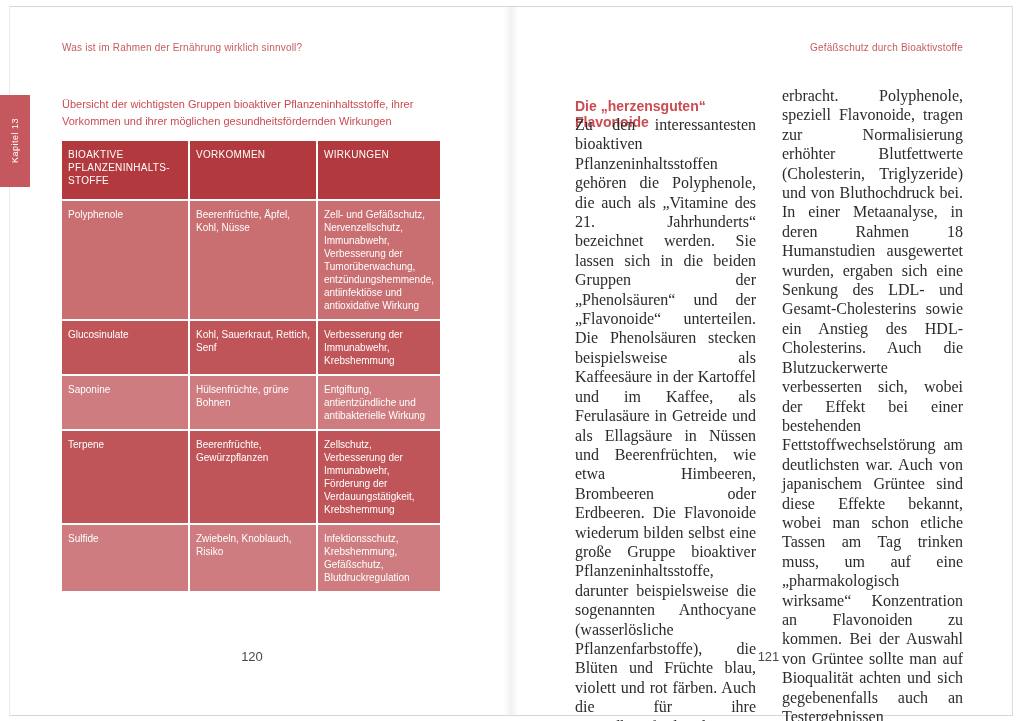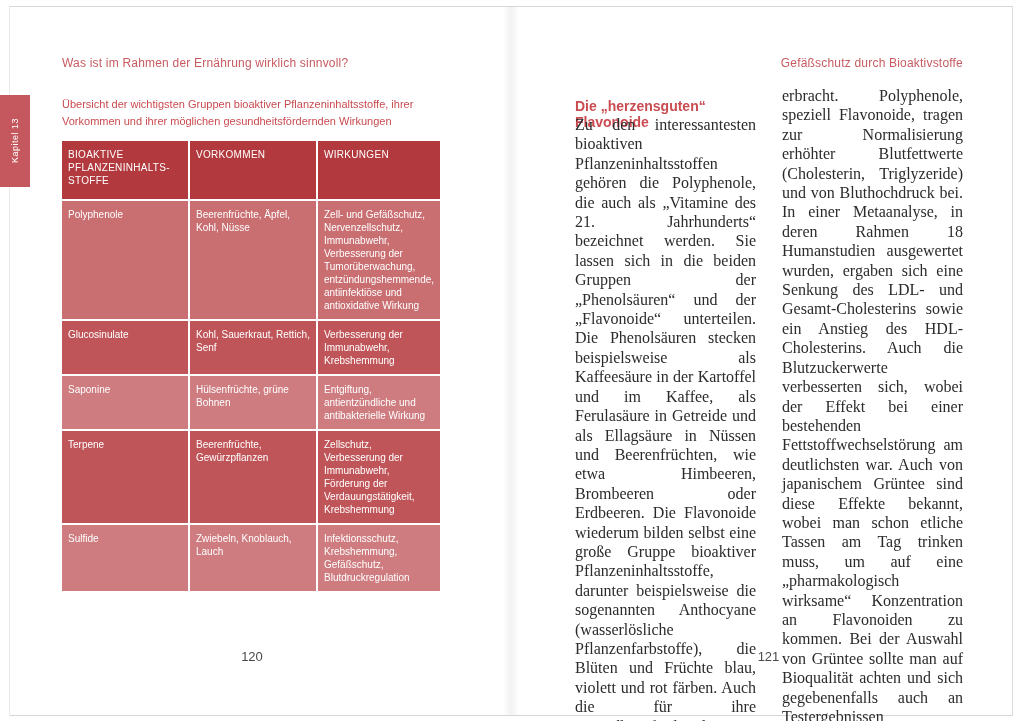--- a/index.html
+++ b/index.html
@@ -6,21 +6,21 @@
   .sheet{position:relative;width:1020px;height:721px;background:#ffffff;overflow:hidden;
          font-family:"Liberation Sans",sans-serif;}
   
   .edge-top{position:absolute;left:9px;right:7px;top:6px;height:1px;background:#d7d7d7;}
   .edge-bottom{position:absolute;left:9px;right:7px;bottom:5px;height:1px;background:#d7d7d7;}
   .edge-right{position:absolute;top:6px;bottom:5px;right:7px;width:1px;background:#dcdcdc;}
   .edge-left{position:absolute;top:6px;bottom:5px;left:9px;width:1px;background:#eaeaea;}
   .gutter{position:absolute;top:7px;bottom:6px;left:503px;width:16px;
           background:linear-gradient(to right,rgba(0,0,0,0),rgba(0,0,0,0.05),rgba(0,0,0,0));}
   
-  .running{position:absolute;top:56px;font-size:12px;color:#c75b60;letter-spacing:.2px;}
+  .running{position:absolute;top:42px;font-size:10px;color:#c75b60;letter-spacing:.2px;}
   .running.left{left:62px;}
   .running.right{right:57px;}
   
   .chapter-tab{position:absolute;left:0;top:95px;width:30px;height:92px;background:#c4585e;
                display:flex;align-items:center;justify-content:center;}
   .chapter-tab span{writing-mode:vertical-rl;transform:rotate(180deg);color:#fff;font-size:9px;letter-spacing:.5px;}
   
   .table-title{position:absolute;left:62px;top:96px;width:384px;font-size:11px;line-height:17px;color:#ca4b50;}
   .btable{position:absolute;left:62px;top:141px;width:380px;display:grid;
           grid-template-columns:126px 126px 122px;gap:2px;}
@@ -79,21 +79,21 @@
 
     <div class="cell row-3">Saponine</div>
     <div class="cell row-3">Hülsenfrüchte, grüne Bohnen</div>
     <div class="cell row-3">Entgiftung, antientzündliche und antibakterielle Wirkung</div>
 
     <div class="cell row-4">Terpene</div>
     <div class="cell row-4">Beerenfrüchte, Gewürzpflanzen</div>
     <div class="cell row-4">Zellschutz, Verbesserung der Immunabwehr, Förderung der Verdauungstätigkeit, Krebshemmung</div>
 
     <div class="cell row-5">Sulfide</div>
-    <div class="cell row-5">Zwiebeln, Knoblauch, Lauch</div>
+    <div class="cell row-5">Zwiebeln, Knoblauch, Risiko</div>
     <div class="cell row-5">Infektionsschutz, Krebshemmung, Gefäßschutz, Blutdruckregulation</div>
   </div>
 
   <div class="pagenum left">120</div>
 
   <div class="col-heading">Die „herzensguten“ Flavonoide</div>
 
   <div class="body-text col1-body">Zu den interessantesten bioaktiven Pflanzeninhaltsstoffen gehören die Polyphenole, die auch als „Vitamine des 21. Jahrhunderts“ bezeichnet werden. Sie lassen sich in die beiden Gruppen der „Phenolsäuren“ und der „Flavonoide“ unterteilen. Die Phenolsäuren stecken beispielsweise als Kaffeesäure in der Kartoffel und im Kaffee, als Ferulasäure in Getreide und als Ellagsäure in Nüssen und Beerenfrüchten, wie etwa Himbeeren, Brombeeren oder Erdbeeren. Die Flavonoide wiederum bilden selbst eine große Gruppe bioaktiver Pflanzeninhaltsstoffe, darunter beispielsweise die sogenannten Anthocyane (wasserlösliche Pflanzenfarbstoffe), die Blüten und Früchte blau, violett und rot färben. Auch die für ihre gesundheitsfördernden Wirkungen bekannten Epigallocatechine oder Epigallocatechingallate, die beispielsweise im Grüntee enthalten sind, zählen zu den Flavonoiden. Auch Zwiebeln, Kohl, Auberginen, Zitrusfrüchte und Weintrauben (sowie deren Kerne) sind reich an Flavonoiden. Wer mehr davon verzehrt, reduziert sein Risiko für einen tödlichen Herzinfarkt – das haben große Studien</div>
 
   <div class="col2">

